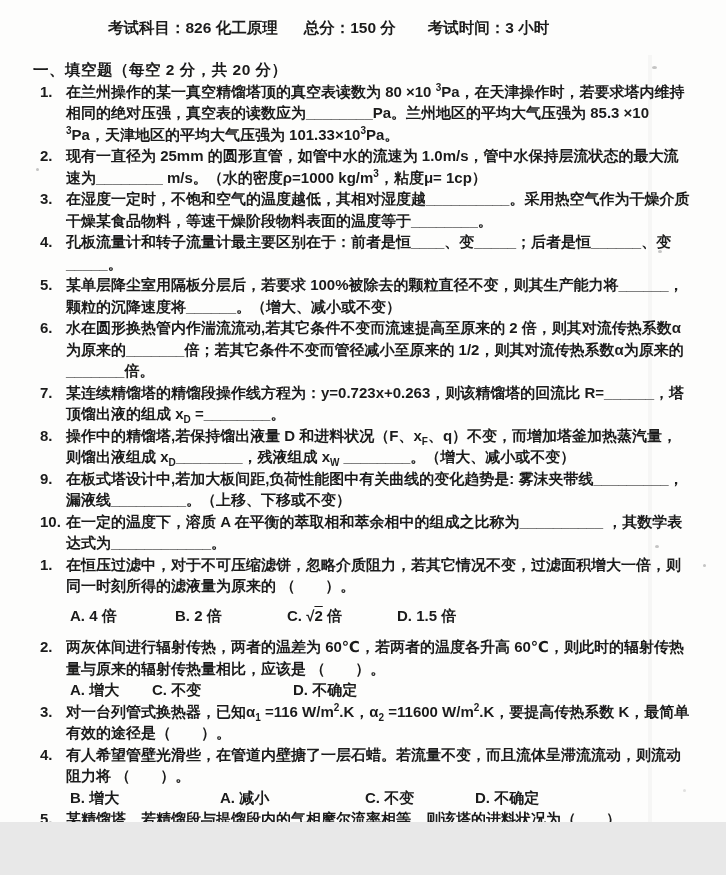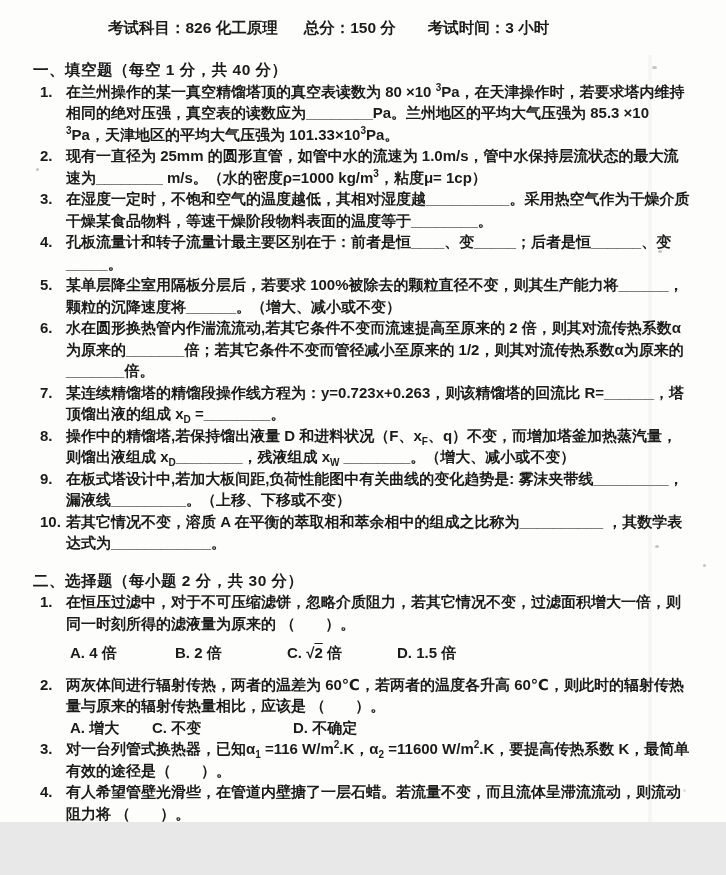--- a/index.html
+++ b/index.html
@@ -30,21 +30,21 @@
 <body>
 
 <div class="page">
 
   <div class="header">
     <span>考试科目：826 化工原理</span><span class="gap1">总分：150 分</span><span class="gap2">考试时间：3 小时</span>
   </div>
 
   <div class="content">
 
-    <div class="sec-title">一、填空题（每空 1 分，共 40 分）</div>
+    <div class="sec-title">一、填空题（每空 2 分，共 20 分）</div>
 
     <div class="q">
       <span class="num">1.</span>
       <div class="qt">在兰州操作的某一真空精馏塔顶的真空表读数为 80 ×10 <sup>3</sup>Pa，在天津操作时，若要求塔内维持相同的绝对压强，真空表的读数应为________Pa。兰州地区的平均大气压强为 85.3 ×10 <sup>3</sup>Pa，天津地区的平均大气压强为 101.33×10<sup>3</sup>Pa。</div>
     </div>
     <div class="q">
       <span class="num">2.</span>
       <div class="qt">现有一直径为 25mm 的圆形直管，如管中水的流速为 1.0m/s，管中水保持层流状态的最大流速为________ m/s。（水的密度ρ=1000 kg/m<sup>3</sup>，粘度μ= 1cp）</div>
     </div>
     <div class="q">
@@ -70,24 +70,23 @@
     <div class="q">
       <span class="num">8.</span>
       <div class="qt">操作中的精馏塔,若保持馏出液量 D 和进料状况（F、x<sub>F</sub>、q）不变，而增加塔釜加热蒸汽量，则馏出液组成 x<sub>D</sub>________，残液组成 x<sub>W</sub> ________。（增大、减小或不变）</div>
     </div>
     <div class="q">
       <span class="num">9.</span>
       <div class="qt">在板式塔设计中,若加大板间距,负荷性能图中有关曲线的变化趋势是: 雾沫夹带线_________，漏液线_________。（上移、下移或不变）</div>
     </div>
     <div class="q">
       <span class="num">10.</span>
-      <div class="qt">若其它情况不变，溶质 A 在平衡的萃取相和萃余相中的组成之比称为__________ ，其数学表达式为____________。</div>
+      <div class="qt">在一定的温度下，溶质 A 在平衡的萃取相和萃余相中的组成之比称为__________ ，其数学表达式为____________。</div>
     </div>
 
-    <div class="sec-title s2">二、选择题（每小题 2 分，共 30 分）</div>
 
     <div class="q">
       <span class="num">1.</span>
       <div class="qt">在恒压过滤中，对于不可压缩滤饼，忽略介质阻力，若其它情况不变，过滤面积增大一倍，则同一时刻所得的滤液量为原来的 （　　）。</div>
     </div>
     <div class="opts spaced" style="grid-template-columns:105px 112px 110px auto;">
       <span>A. 4 倍</span>
       <span>B. 2 倍</span>
       <span>C. √<span class="ol">2</span> 倍</span>
       <span>D. 1.5 倍</span>

